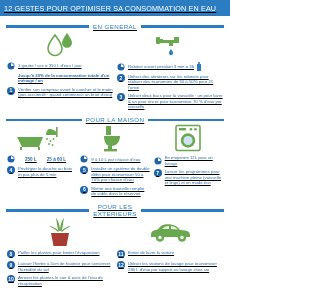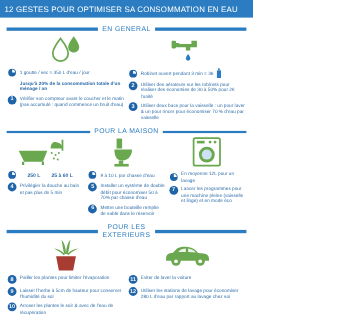--- a/index.html
+++ b/index.html
@@ -2,21 +2,21 @@
 <html><head>
 <meta charset="utf-8">
 <style>
   * { box-sizing: border-box; margin: 0; padding: 0; }
   html, body {
     width: 230px; height: 300px;
     background: #ffffff;
     font-family: "Liberation Sans", sans-serif;
     overflow: hidden;
   }
-  #page { position: relative; width: 230px; height: 300px; background:#fff; }
+  #page { position: relative; width: 230px; height: 300px; background:#fff;text-decoration:underline; }
 
   
   .banner {
     height: 16px;
     background: #2b7cc0;
     color: #ffffff;
     font-size: 7.2px;
     letter-spacing: 0.15px;
     display: flex;
     align-items: center;

